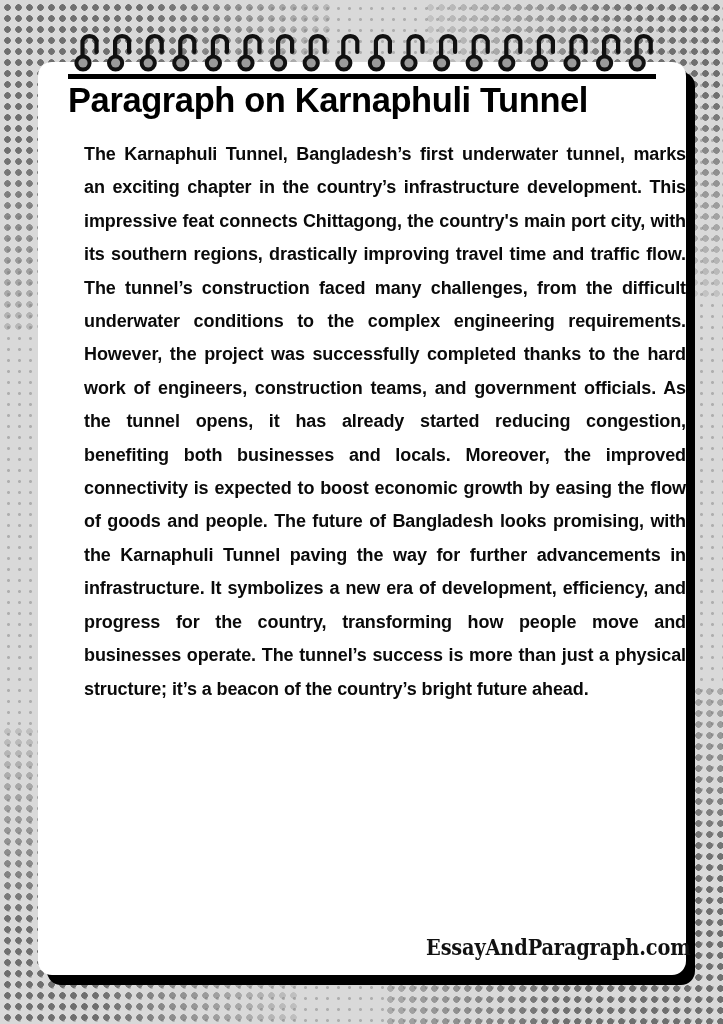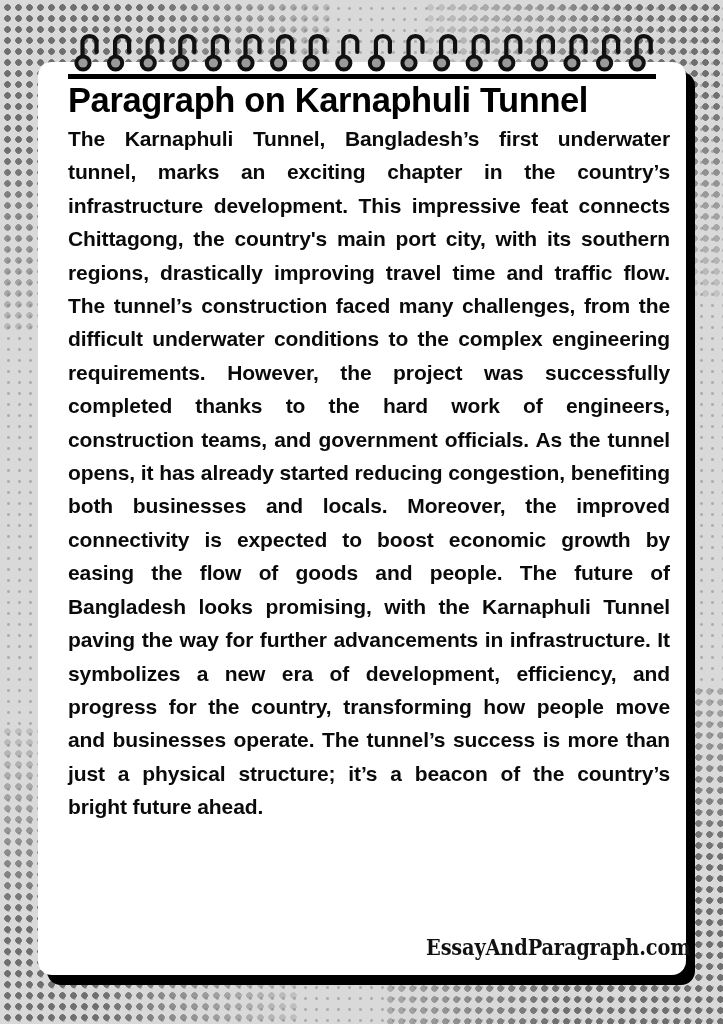--- a/index.html
+++ b/index.html
@@ -120,23 +120,23 @@
     white-space: nowrap;
     transform: scaleX(0.985);
     transform-origin: left center;
     z-index: 5;
   }
   .body-text {
     position: absolute;
     left: 68px;
     top: 122px;
     width: 602px;
-    margin: 0;
+    margin: 16px;
     font-family: "Liberation Sans", sans-serif;
-    font-size: 21px;
+    font-size: 18px;
     line-height: 33.4px;
     font-weight: 700;
     color: #0a0a0a;
     text-align: justify;
     text-justify: inter-word;
     letter-spacing: -0.1px;
     z-index: 5;
   }
   .brand {
     position: absolute;

